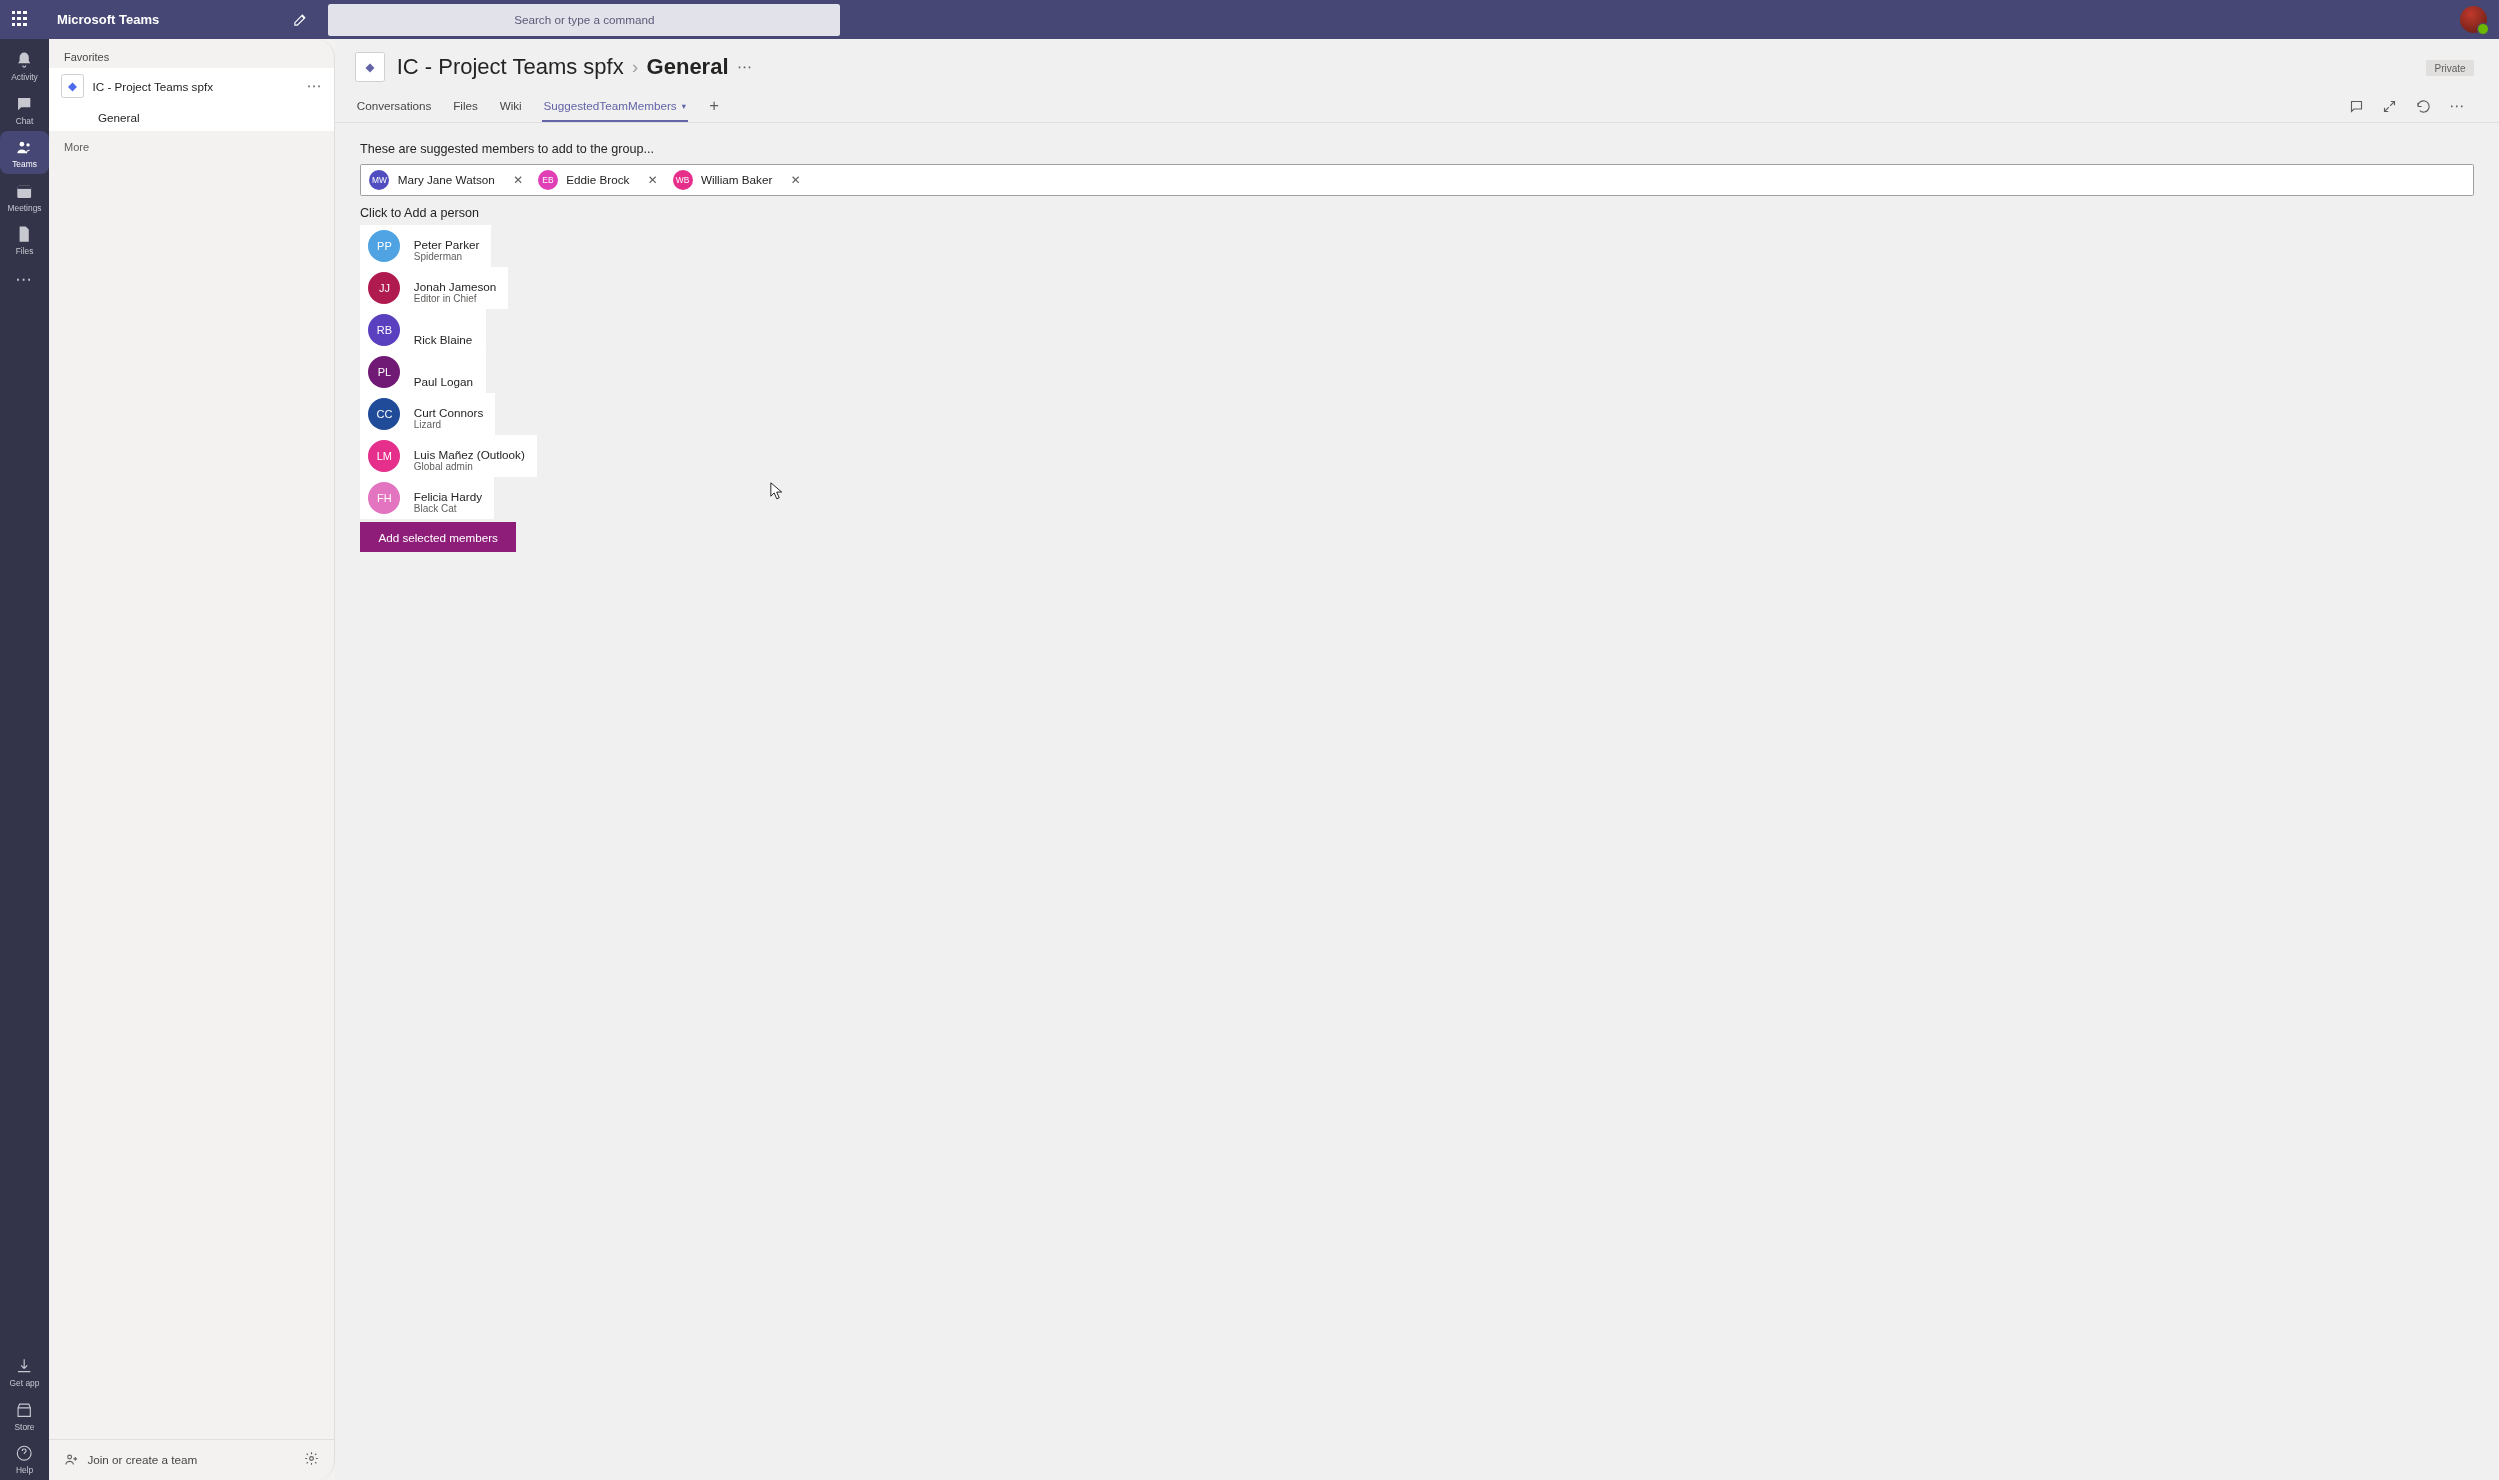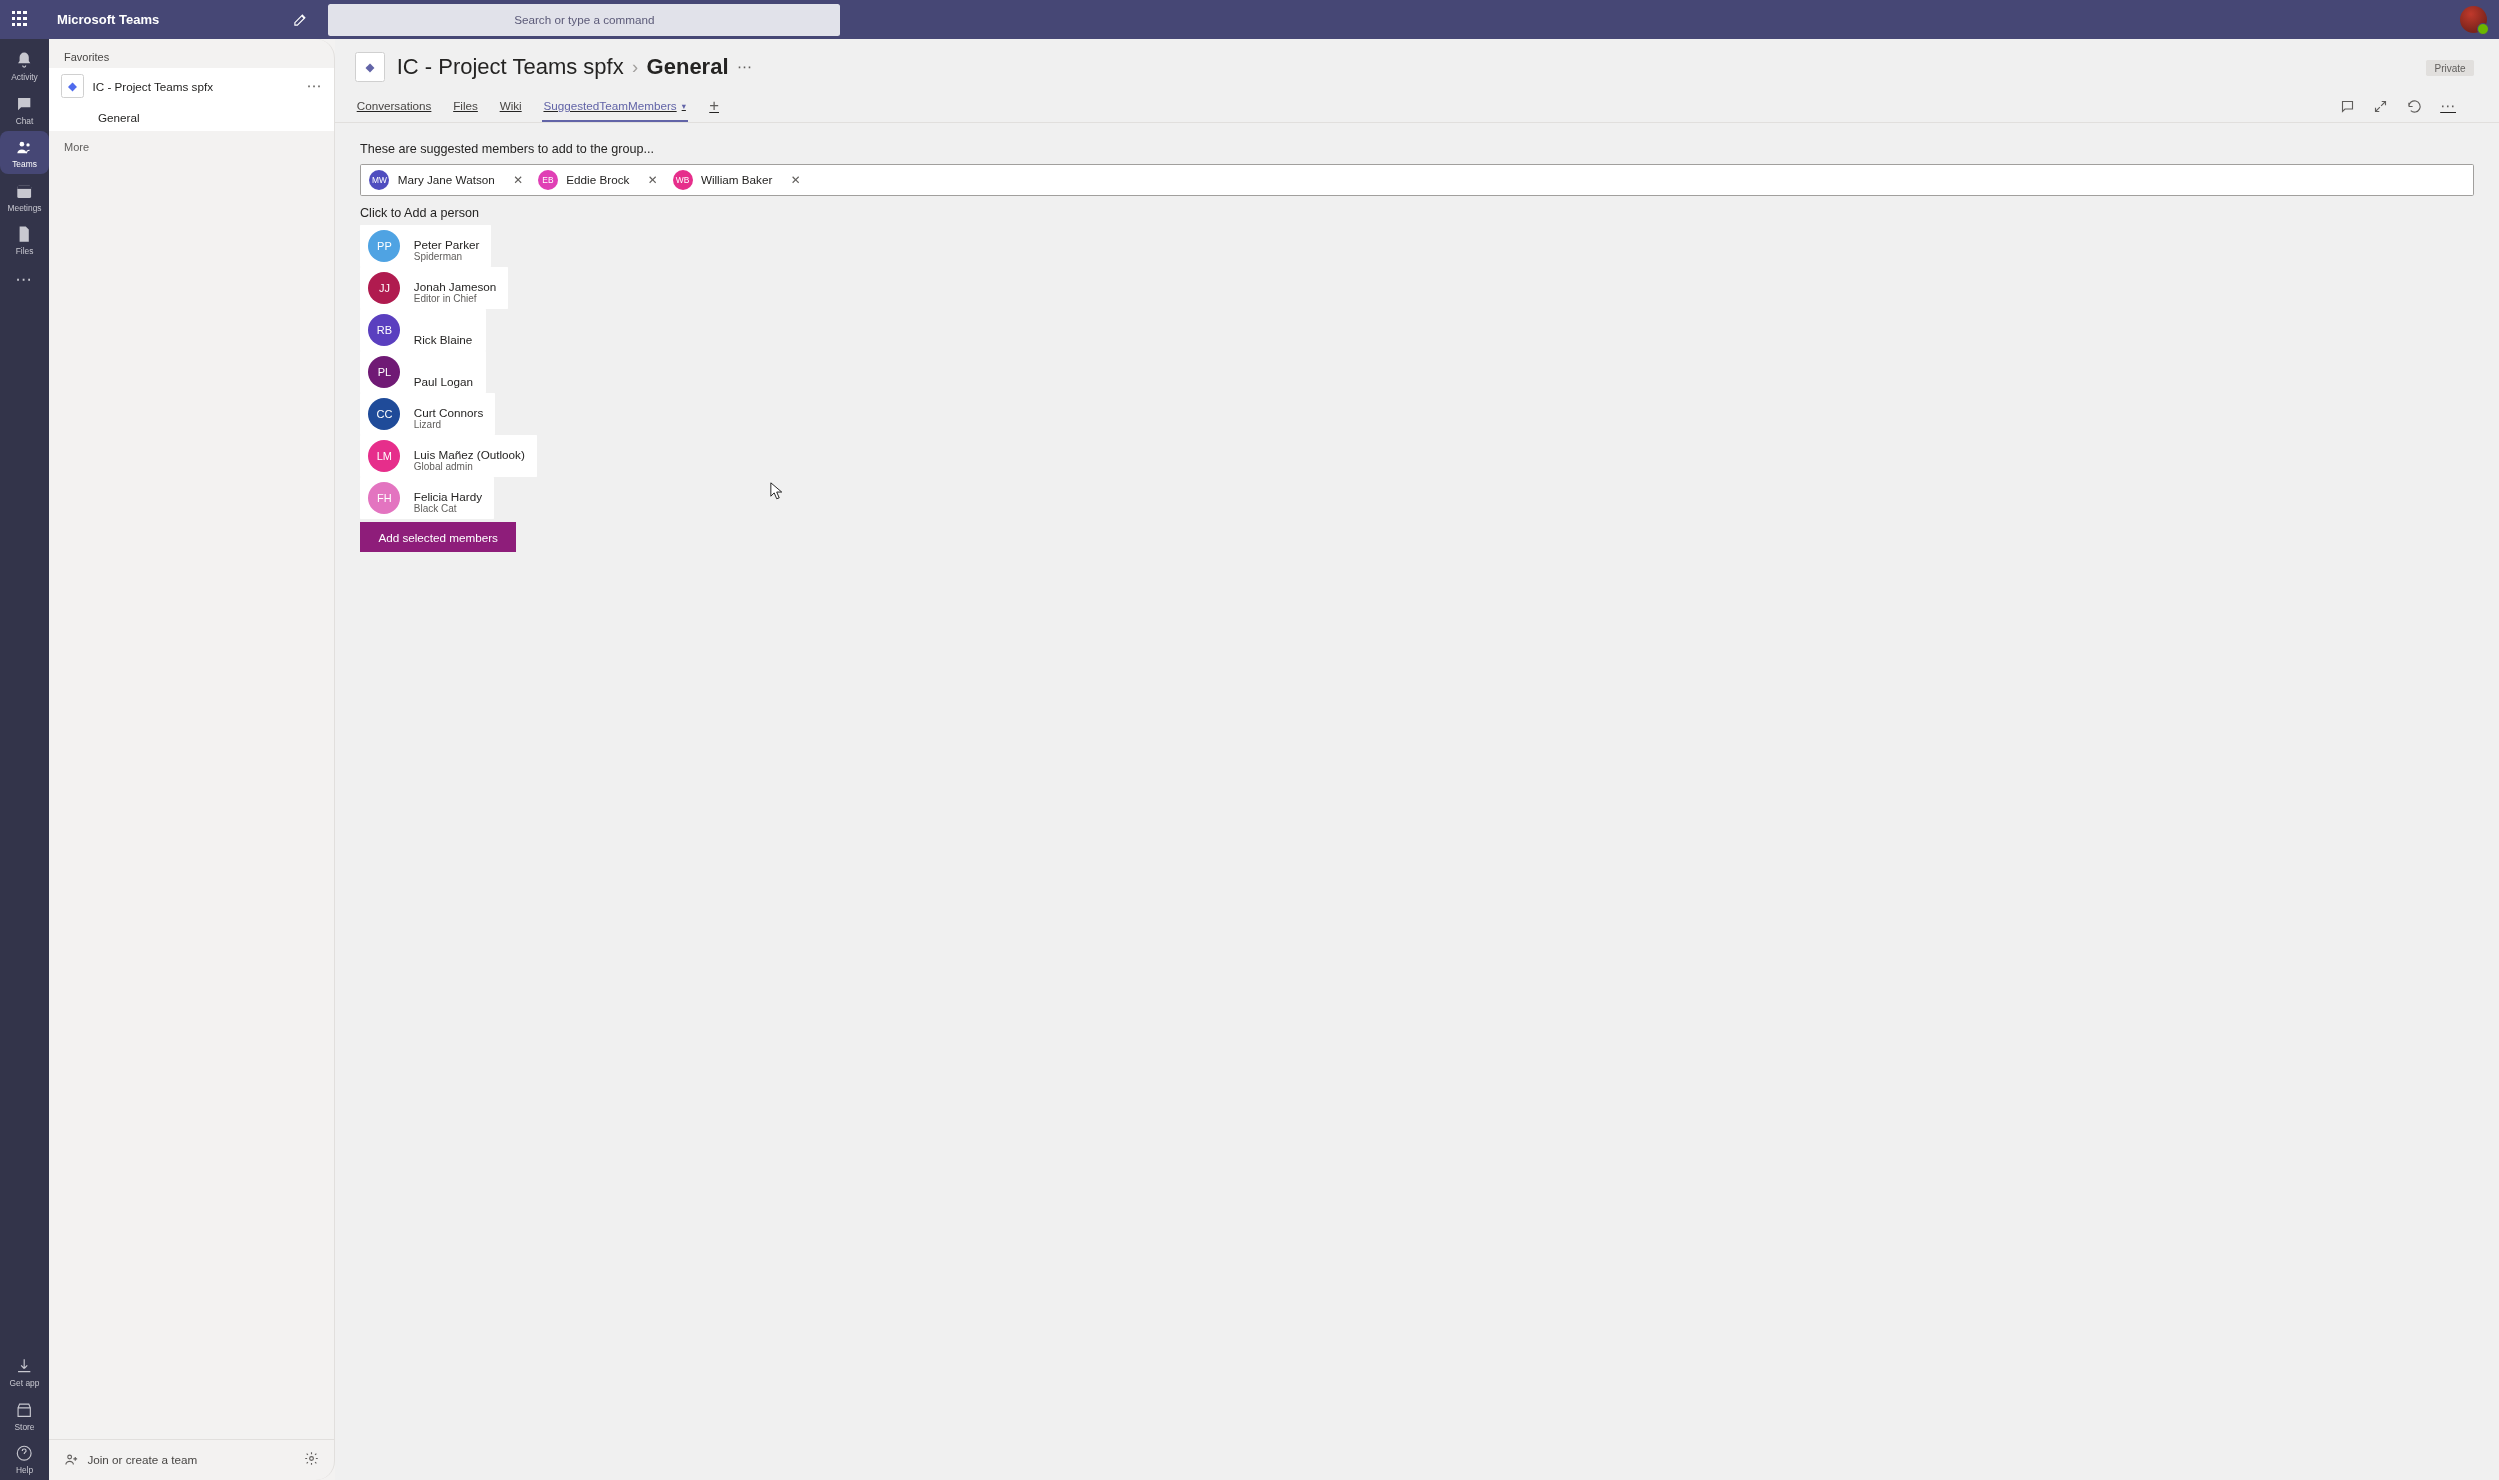--- a/index.html
+++ b/index.html
@@ -82,21 +82,21 @@
     display:flex; align-items:center; padding: 13.4px 25px 8.4px 20px;
   }
   .team-badge { width:30px; height:30px; border:0.8px solid #d0d0d0; background:#fff; border-radius:2.5px; margin-right:11.7px; display:flex;align-items:center;justify-content:center; color:#6264a7;}
   .breadcrumb { font-size:22px; font-weight:400; color:#252423; display:flex; align-items:center; gap:8.4px;}
   .breadcrumb .chev { color:#a19f9d; font-size:18.4px;}
   .breadcrumb .current { font-weight:700; }
   .breadcrumb .dots { font-size:15px; color:#605e5c; letter-spacing:0.8px; cursor:pointer;}
   .header-right { margin-left:auto; }
   .private-badge { background:#e1dfdd; color:#605e5c; font-size:10px; padding:2.5px 8.4px; border-radius:1.7px; }
 
-  .tabs-row { display:flex; align-items:center; padding: 0 43px 0 20px; border-bottom:0.8px solid #e1dfdd; gap:18.4px;text-decoration:underline; }
+  .tabs-row { display:flex; align-items:center; padding: 0 34px 0 20px; border-bottom:0.8px solid #e1dfdd; gap:18.4px; }
   .tab { padding: 8.4px 1.7px 10px; font-size:11.7px; color:#484644; cursor:pointer; display:flex; align-items:center; gap:5px;}
   .tab.active { color:#6264a7; border-bottom:2.5px solid #6264a7; padding-bottom:7.5px; font-weight:400;}
   .tab .chev-down { font-size:8.4px; color:#6264a7; }
   .tab-add { font-size:16.7px; color:#605e5c; cursor:pointer; padding:0 3.3px;}
   .tabs-right { margin-left:auto; display:flex; gap:18.4px; color:#605e5c; align-items:center;}
   .tabs-right > * { cursor:pointer; display:flex; align-items:center;}
 
   .content { padding: 18.4px 25px; overflow:auto; flex:1;}
   .intro { margin-bottom: 8.4px; font-size:12.6px;}
   .pillbox {

